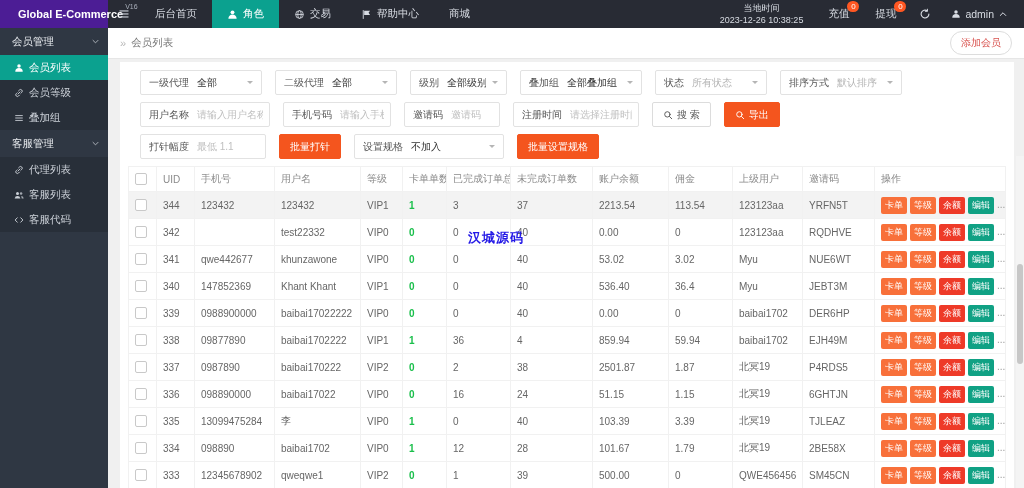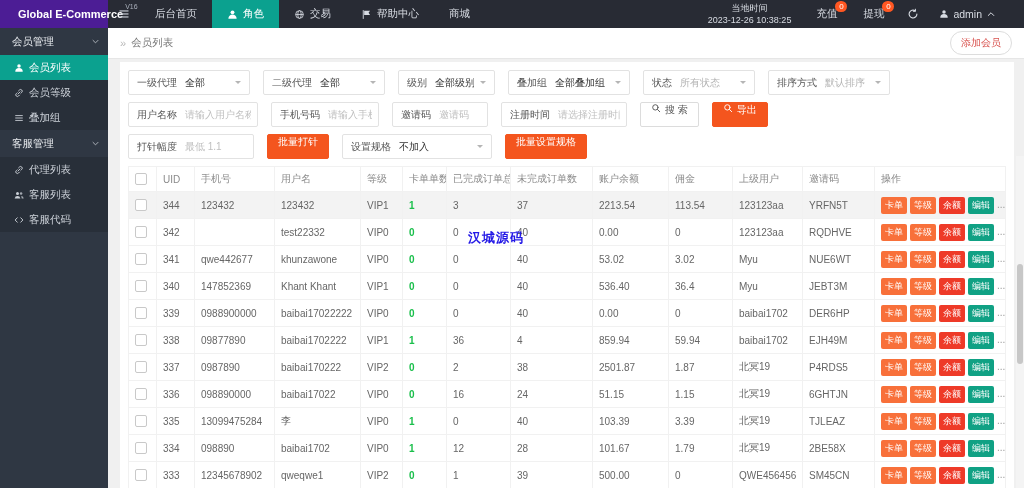--- a/index.html
+++ b/index.html
@@ -18,21 +18,21 @@
   .topnav{display:flex;align-items:stretch}
   .nav-item{display:flex;align-items:center;gap:5px;padding:0 15px;font-size:10.5px;color:#d8dce3;cursor:pointer;white-space:nowrap}
   .nav-item .ic{font-size:11px;display:flex}
   .nav-item.active{background:var(--accent);color:#fff}
   .topbar-right{margin-left:auto;display:flex;align-items:stretch;color:#d8dce3}
   .time-block{font-size:9px;line-height:12px;text-align:center;padding:2px 12px 0;white-space:nowrap}
   .top-link{position:relative;display:flex;align-items:center;font-size:10.5px;padding:0 13px;cursor:pointer}
   .badge{position:absolute;top:1px;right:3px;min-width:12px;height:11px;padding:0 3px;background:var(--badge);
          border-radius:6px;font-size:8px;line-height:11px;color:#fff;text-align:center}
   .refresh{display:flex;align-items:center;padding:0 10px;font-size:12px;cursor:pointer}
-  .user-block{display:flex;align-items:center;gap:4px;padding:0 28px 0 10px;font-size:10.5px;cursor:pointer}
+  .user-block{display:flex;align-items:center;gap:4px;padding:0 16px 0 10px;font-size:10.5px;cursor:pointer}
   .user-block .ic,.user-block .chev-ic{font-size:10px;display:flex}
 
   
   .sidebar{position:absolute;top:28px;left:0;width:108px;height:460px;background:#2f3743;z-index:4}
   .side-item{height:25px;display:flex;align-items:center;gap:5px;padding:0 8px 0 12px;
              font-size:10.5px;color:#ccd1d8;cursor:pointer;white-space:nowrap}
   .side-item.group{height:27px;color:#e7eaee}
   .side-item:not(.group){background:rgba(0,0,0,.14);padding-left:13px}
   .side-item.active{background:var(--accent);color:#fff}
   .side-item .ic{font-size:10px;width:11px;display:flex;justify-content:center}
@@ -41,41 +41,41 @@
 
   
   .main{position:absolute;left:108px;top:28px;width:916px;height:460px;background:#f0f0f0;overflow:hidden}
   .crumb-bar{height:31px;background:#fff;border-bottom:1px solid #e6e6e6;display:flex;align-items:center;padding:0 12px}
   .crumb-arrow{color:#b9b9b9;font-size:11px;margin-right:5px}
   .crumb-label{color:#777;font-size:10.5px}
   .add-btn{margin-left:auto;background:#fff;border:1px solid #ddd;border-radius:12px;color:var(--add-text);
            font-size:10px;padding:4px 10px;cursor:pointer;font-family:inherit}
 
   .panel{position:absolute;left:12px;top:34px;width:894px;height:620px;background:#fff;padding:5px 8px 0}
-  .filter-row{display:flex;align-items:center;gap:13px;margin:3px 0 7px}
+  .filter-row{display:flex;align-items:center;gap:13px;margin:3px 12px 7px}
   .ctl{display:flex;align-items:center;height:25px;border:1px solid #e2e2e2;border-radius:2px;background:#fff;font-size:10px;color:#333}
   .ctl .lbl{padding:0 8px;white-space:nowrap;color:#555}
   .ctl .val{flex:1;color:#333;white-space:nowrap;overflow:hidden}
   .ctl .val.muted{color:#b3b3b3}
   .caret{width:0;height:0;border:3.5px solid transparent;border-top-color:#b5b5b5;margin:3px 8px 0 6px}
   .ctl input{border:0;outline:0;flex:1;min-width:0;font-size:10px;font-family:inherit;color:#333;background:transparent;padding-right:6px}
   .ctl input::placeholder{color:#bfbfbf}
   .row-selects .ctl:nth-child(1){width:122px}
   .row-selects .ctl:nth-child(2){width:122px}
   .row-selects .ctl:nth-child(3){width:97px}
   .row-selects .ctl:nth-child(4){width:122px}
   .row-selects .ctl:nth-child(5){width:112px}
   .row-selects .ctl:nth-child(6){width:122px}
   .row-inputs .ctl:nth-child(1){width:130px}
   .row-inputs .ctl:nth-child(2){width:108px}
   .row-inputs .ctl:nth-child(3){width:96px}
   .row-inputs .ctl:nth-child(4){width:126px}
   .w-inj{width:126px}
   .w-spec{width:150px}
-  .btn{height:25px;display:flex;gap:4px;border-radius:2px;font-size:10px;padding:0 10px;
+  .btn{height:25px;display:flex;align-items:center;gap:4px;border-radius:2px;font-size:10px;padding:0 10px;
        cursor:pointer;border:1px solid #dcdcdc;background:#fff;color:#555;font-family:inherit;white-space:nowrap}
   .btn .ic{font-size:10px;display:flex}
   .btn.solid{background:var(--orange);border-color:var(--orange);color:#fff}
 
   
   .tbl{width:100%;border-collapse:collapse;table-layout:fixed;margin-top:2px}
   .tbl th{font-weight:400;color:#8a8a8a;font-size:10px;text-align:left;padding:0 6px;height:25px;
           border:1px solid #f1f1f1;white-space:nowrap;overflow:hidden;background:#fff}
   .tbl td{color:#666;font-size:10px;padding:0 6px;height:27px;border:1px solid #f1f1f1;white-space:nowrap;overflow:hidden}
   tbody tr:first-child td{background:#f3f3f3}

